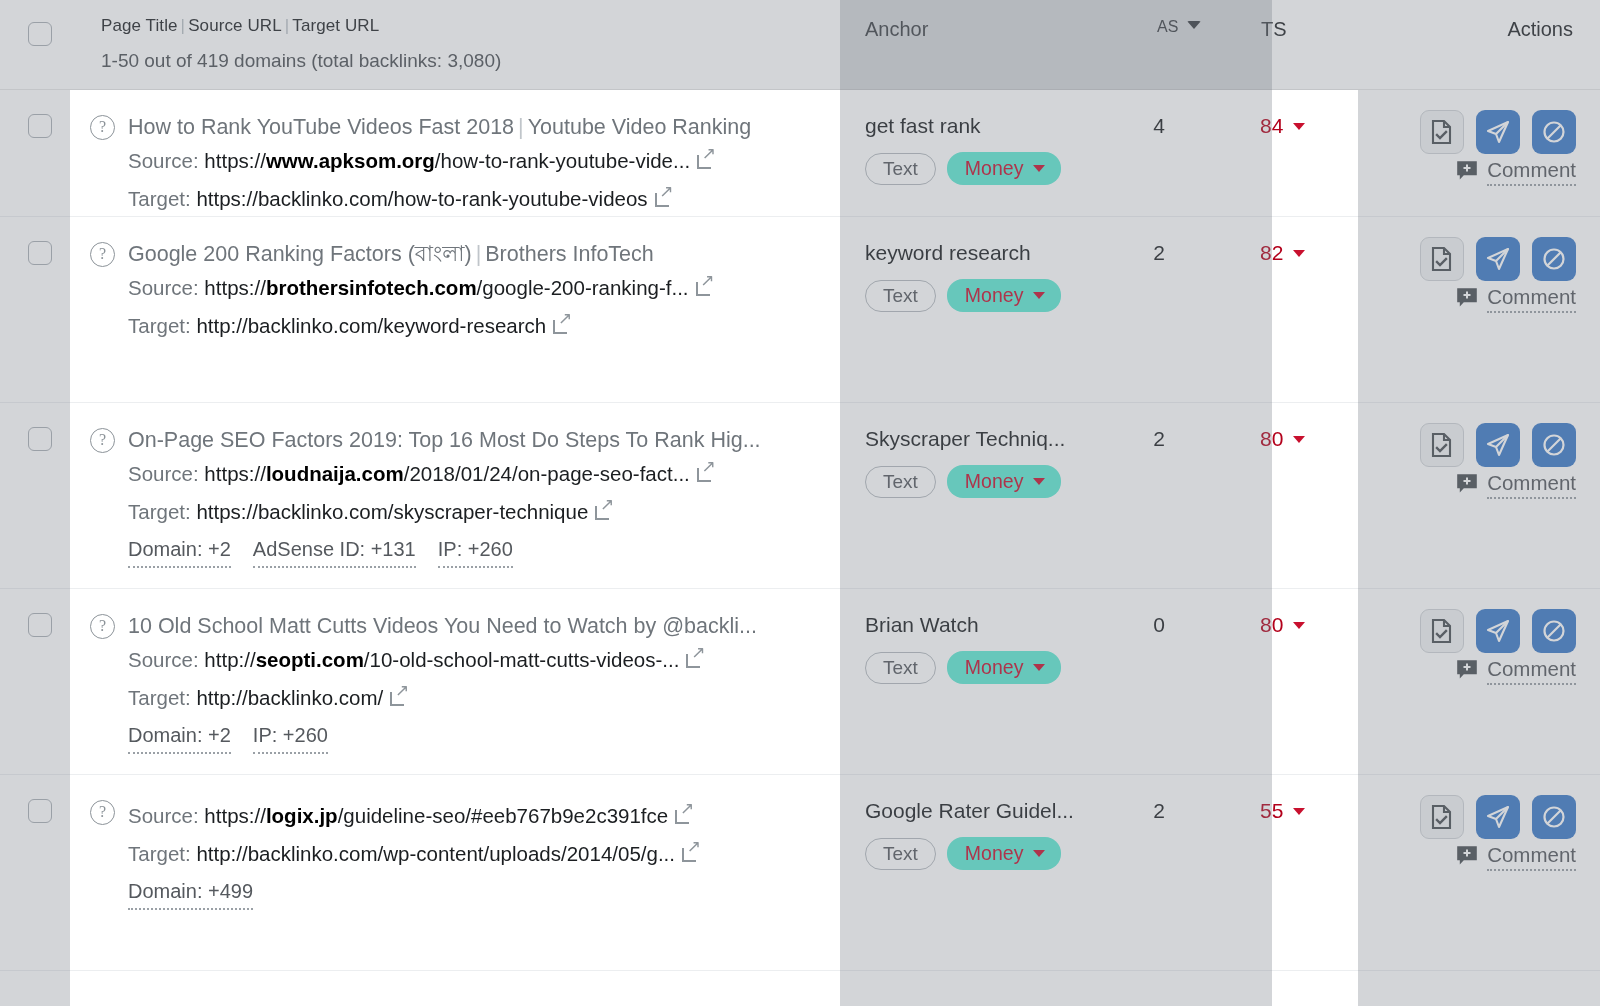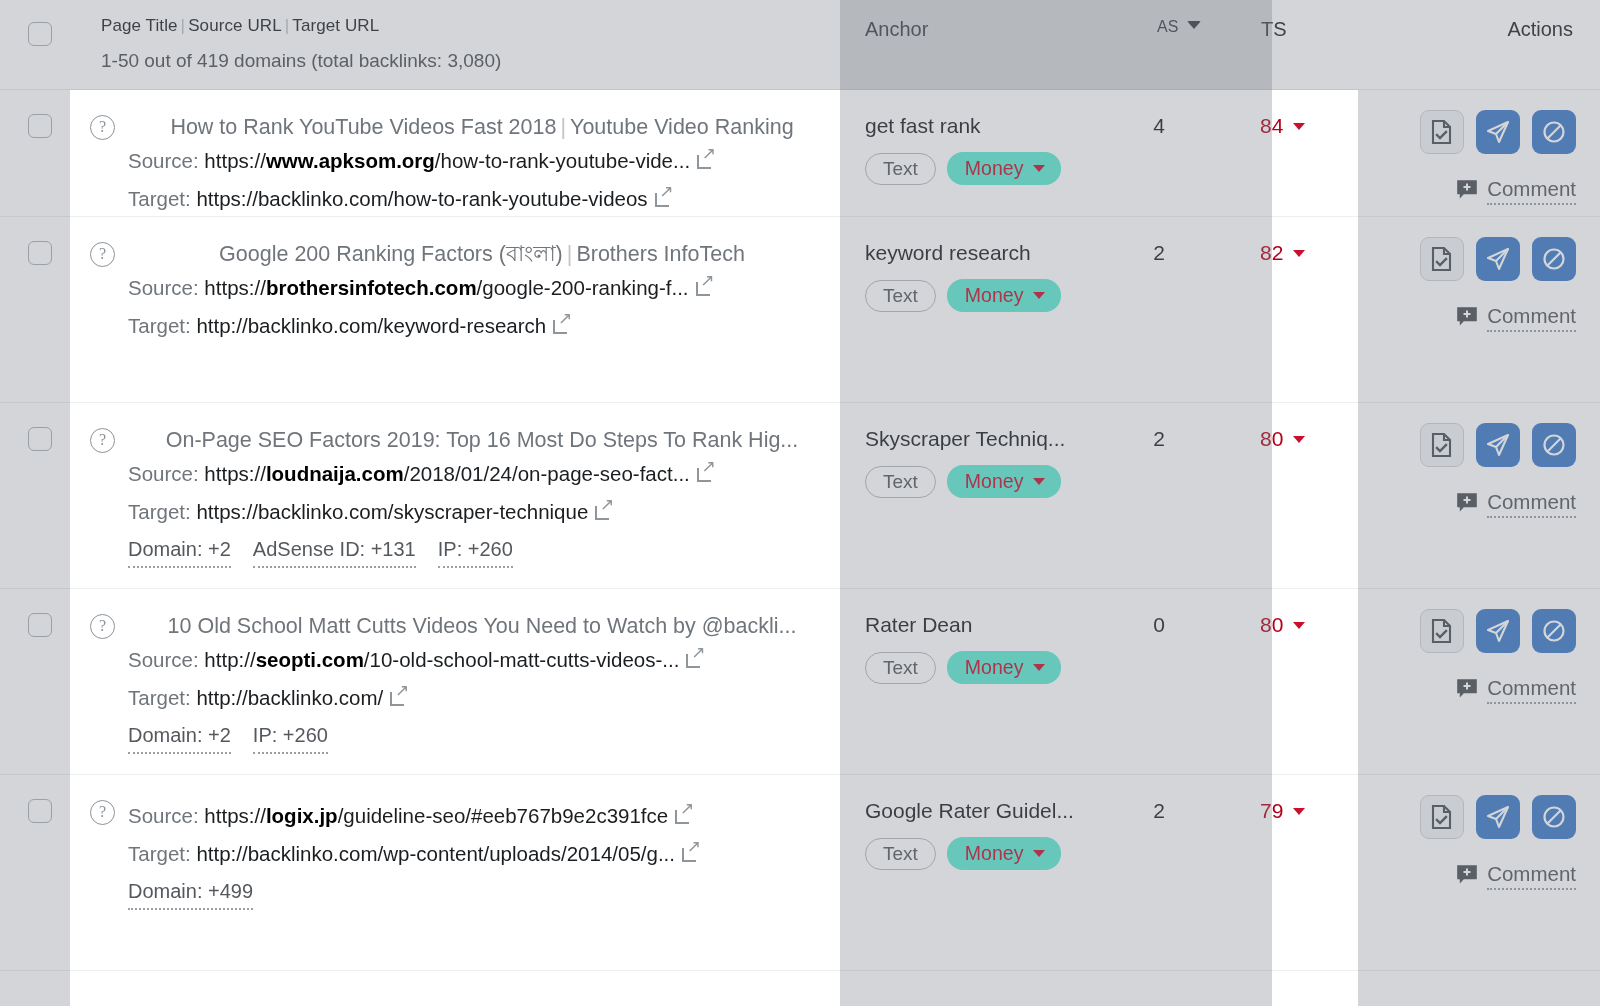--- a/index.html
+++ b/index.html
@@ -82,21 +82,20 @@
     cursor: pointer;
   }
 
   .page-title {
     margin-left: 27px;
     font-size: 21.5px;
     color: #6f757b;
     line-height: 30px;
     white-space: nowrap; overflow: hidden;
     cursor: pointer;
-    text-align: center;
   }
   .page-title .sep { color: #c0c5ca; padding: 0 4px; font-weight: 300; }
 
   .urlline {
     margin-left: 27px;
     font-size: 20.5px;
     line-height: 38px;
     color: #1b1e21;
     white-space: nowrap;
   }
@@ -177,21 +176,21 @@
   .btn {
     display: inline-block; width: 44px; height: 44px;
     border-radius: 9px; margin-left: 12px; position: relative;
     vertical-align: top; cursor: pointer;
   }
   .btn.ghost { background: #f1f2f3; border: 1.5px solid #cfd3d7; }
   .btn.blue  { background: #3d7bc8; }
   .btn svg { position: absolute; left: 50%; top: 50%; transform: translate(-50%,-50%); }
 
   .comment {
-    margin-top: 23px;
+    margin-top: 4px;
     font-size: 20.5px; color: #55595e;
     white-space: nowrap; cursor: pointer;
     display: inline-block;
   }
   .comment .ctext { border-bottom: 2px dotted #9aa0a6; padding-bottom: 3px; }
   .comment-ico {
     display: inline-block; width: 22px; height: 20px;
     position: relative; margin-right: 9px; vertical-align: -3px;
   }
   .comment-ico svg { position: absolute; left: 0; top: 0; }
@@ -414,21 +413,21 @@
         </div>
         <div class="urlline">
           <span class="lbl">Target:</span>
           <span>http://backlinko.com/</span><span class="extlink"></span>
         </div>
         <div class="chips">
           <span class="chip">Domain: +2</span><span class="chip">IP: +260</span>
         </div>
       </div>
       <div class="cell-anchor">
-        <div class="anchor-text">Rater Dean</div>
+        <div class="anchor-text">Brian Watch</div>
         <div class="tags">
           <span class="tag-text">Text</span><span class="tag-money"><span>Money</span><span class="caret-red"></span></span>
         </div>
       </div>
       <div class="cell-as">0</div>
       <div class="cell-ts"><span>80</span><span class="caret-red"></span></div>
       <div class="cell-actions">
         <div class="act-row">
           <span class="btn ghost">
             <svg width="24" height="26" viewBox="0 0 24 26">
@@ -479,21 +478,21 @@
           <span class="chip">Domain: +499</span>
         </div>
       </div>
       <div class="cell-anchor">
         <div class="anchor-text">Google Rater Guidel...</div>
         <div class="tags">
           <span class="tag-text">Text</span><span class="tag-money"><span>Money</span><span class="caret-red"></span></span>
         </div>
       </div>
       <div class="cell-as">2</div>
-      <div class="cell-ts"><span>79</span><span class="caret-red"></span></div>
+      <div class="cell-ts"><span>55</span><span class="caret-red"></span></div>
       <div class="cell-actions">
         <div class="act-row">
           <span class="btn ghost">
             <svg width="24" height="26" viewBox="0 0 24 26">
               <path d="M3 2 h11 l6 6 v16 h-17 z" fill="none" stroke="#4a4f54" stroke-width="2.1"></path>
               <path d="M14 2 v6 h6" fill="none" stroke="#4a4f54" stroke-width="2.1"></path>
               <path d="M7 16 l3 3 l6 -6" fill="none" stroke="#4a4f54" stroke-width="2.4" stroke-linecap="square"></path>
             </svg>
           </span>
           <span class="btn blue">

